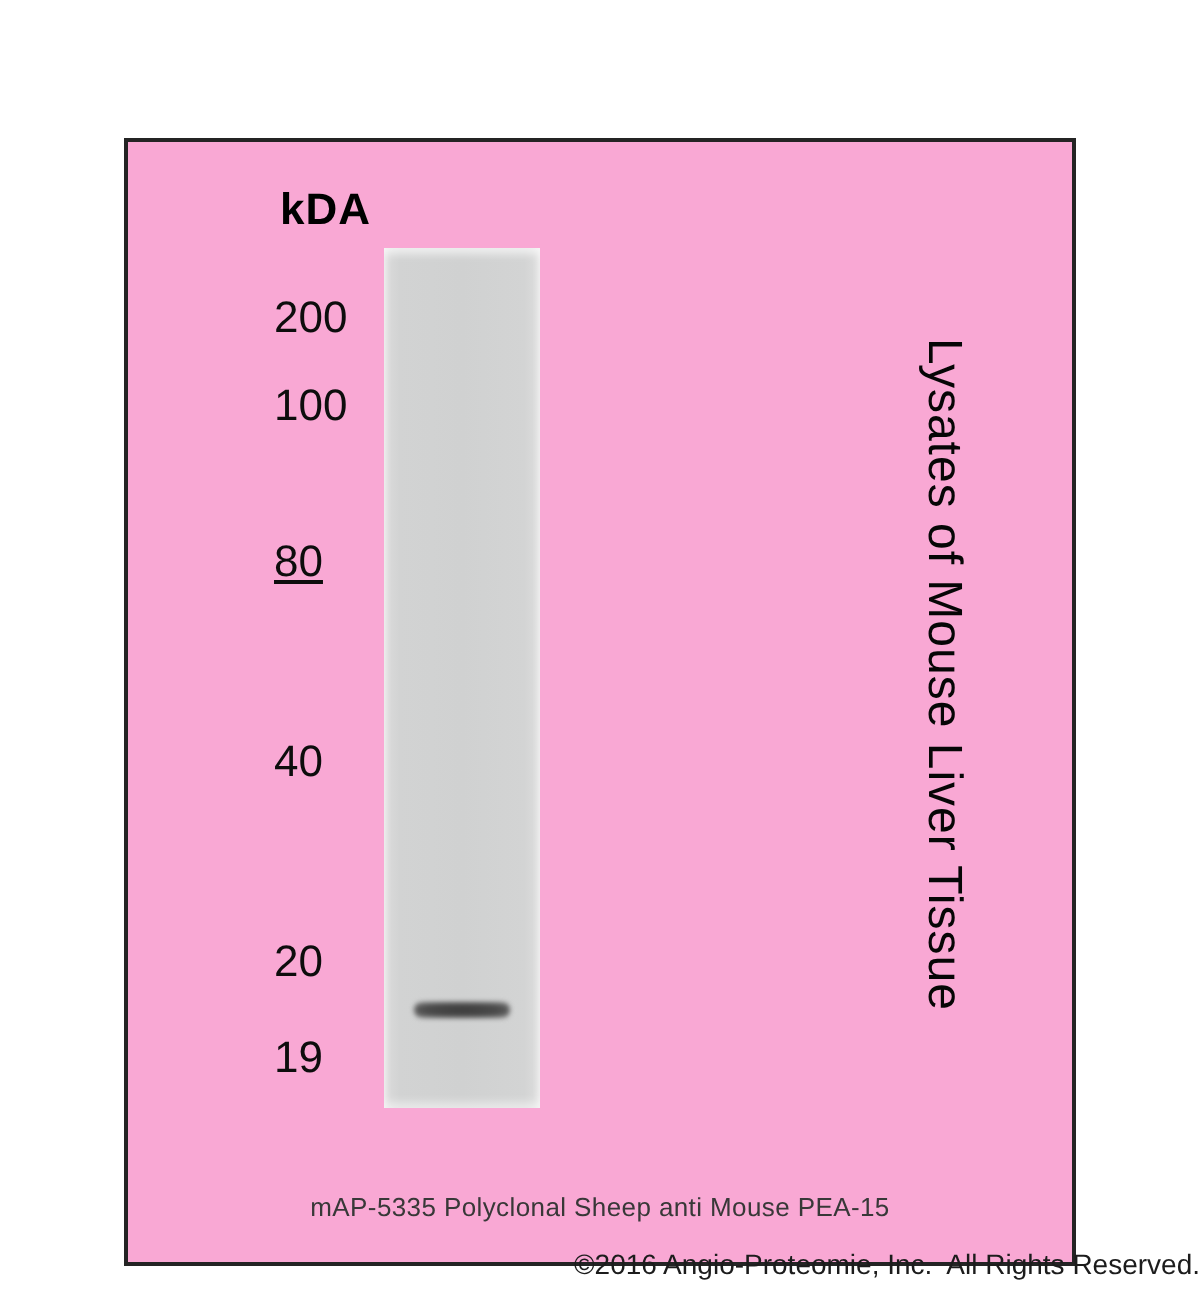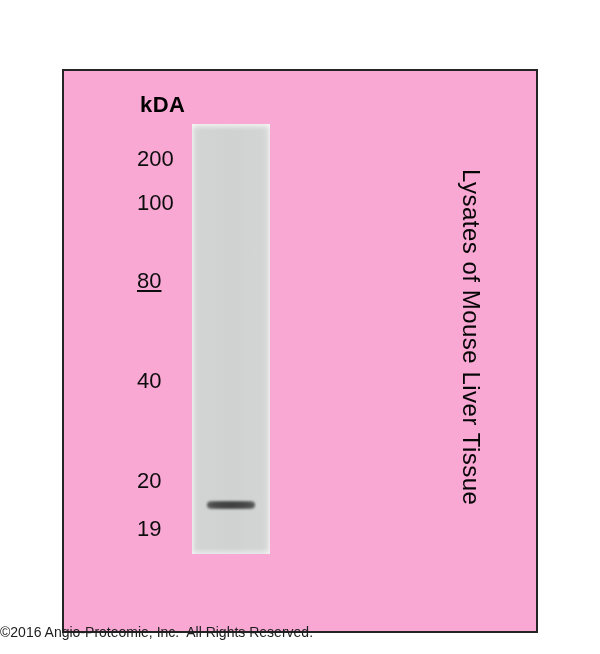--- a/index.html
+++ b/index.html
@@ -40,21 +40,21 @@
   .caption{
     position:absolute;left:0;top:525px;width:100%;text-align:center;
     font-size:13px;color:#383838;letter-spacing:.2px;
   }
   
   .brand{
     position:absolute;left:0;top:599px;width:100%;text-align:center;
     font-size:21px;font-weight:bold;letter-spacing:.5px;line-height:24px;
   }
   .copyright{
-    position:absolute;left:0;top:623px;width:100%;text-align:left;
+    position:absolute;left:0;top:623px;width:100%;text-align:right;
     font-size:14px;color:#1c1c1c;white-space:pre;line-height:18px;
   }
 </style>
 </head>
 <body>
 
 <div class="page">
 
   <div class="frame">
 
@@ -67,18 +67,19 @@
     <div class="mw mw-20">20</div>
     <div class="mw mw-10">19</div>
 
     <div class="lane">
       <div class="band"></div>
     </div>
 
 
     <div class="side-label">Lysates of Mouse Liver Tissue</div>
 
+    <div class="caption">mAP-5335 Polyclonal Sheep anti Mouse PEA-15</div>
   </div>
 
 
   <div class="copyright">©2016 Angio-Proteomie, Inc.  All Rights Reserved.</div>
 
 </div>
 
 </body></html>

